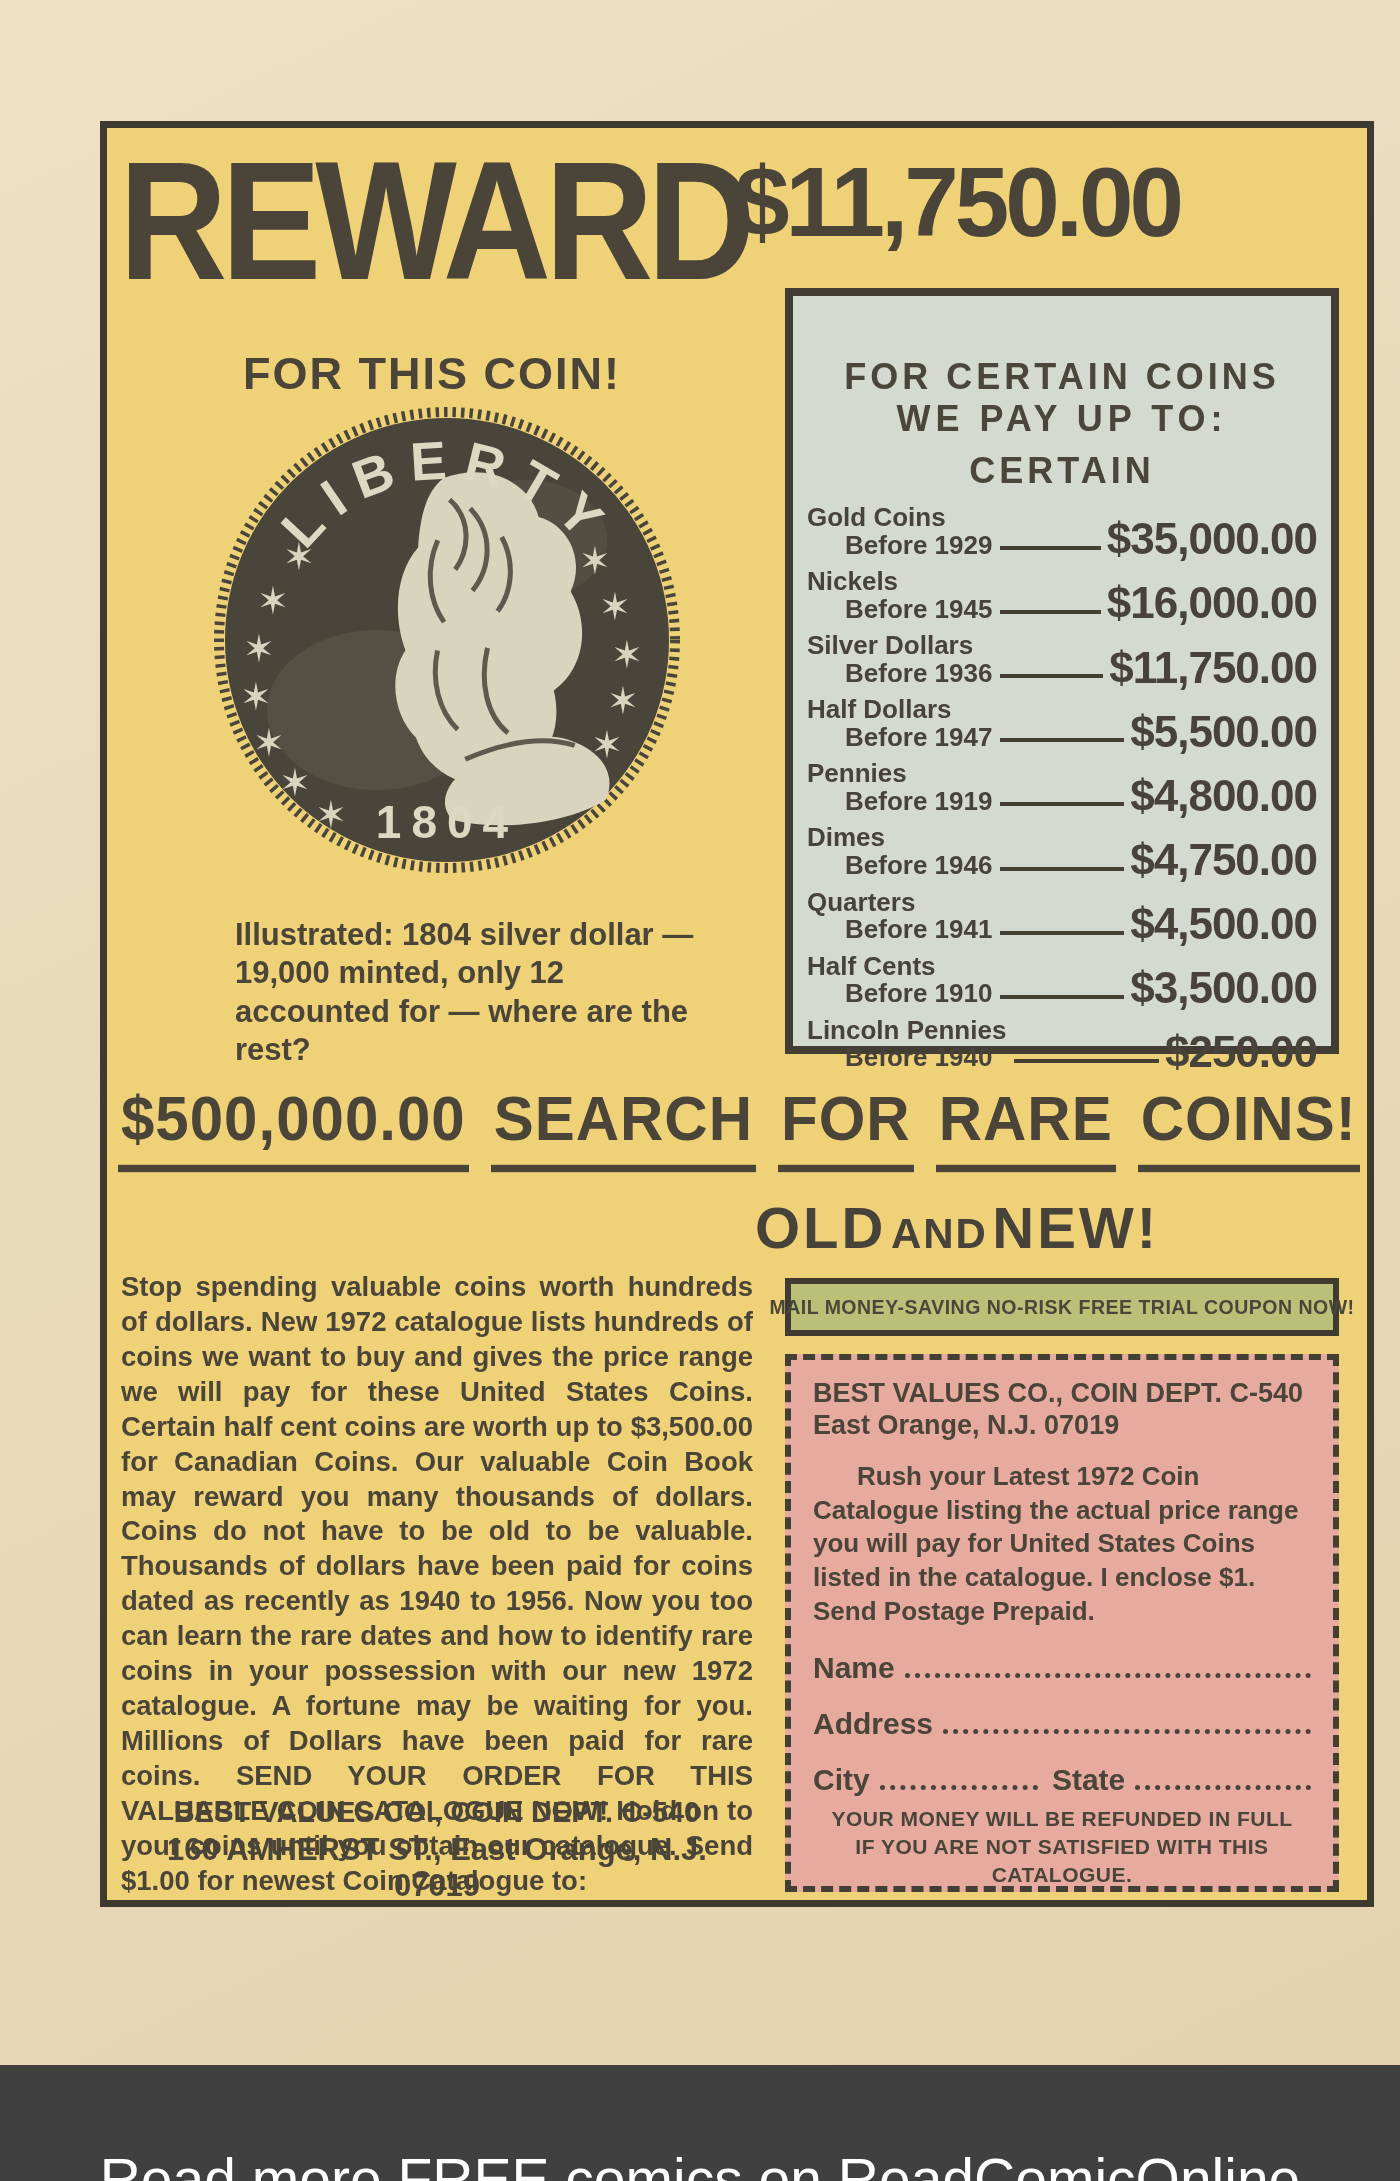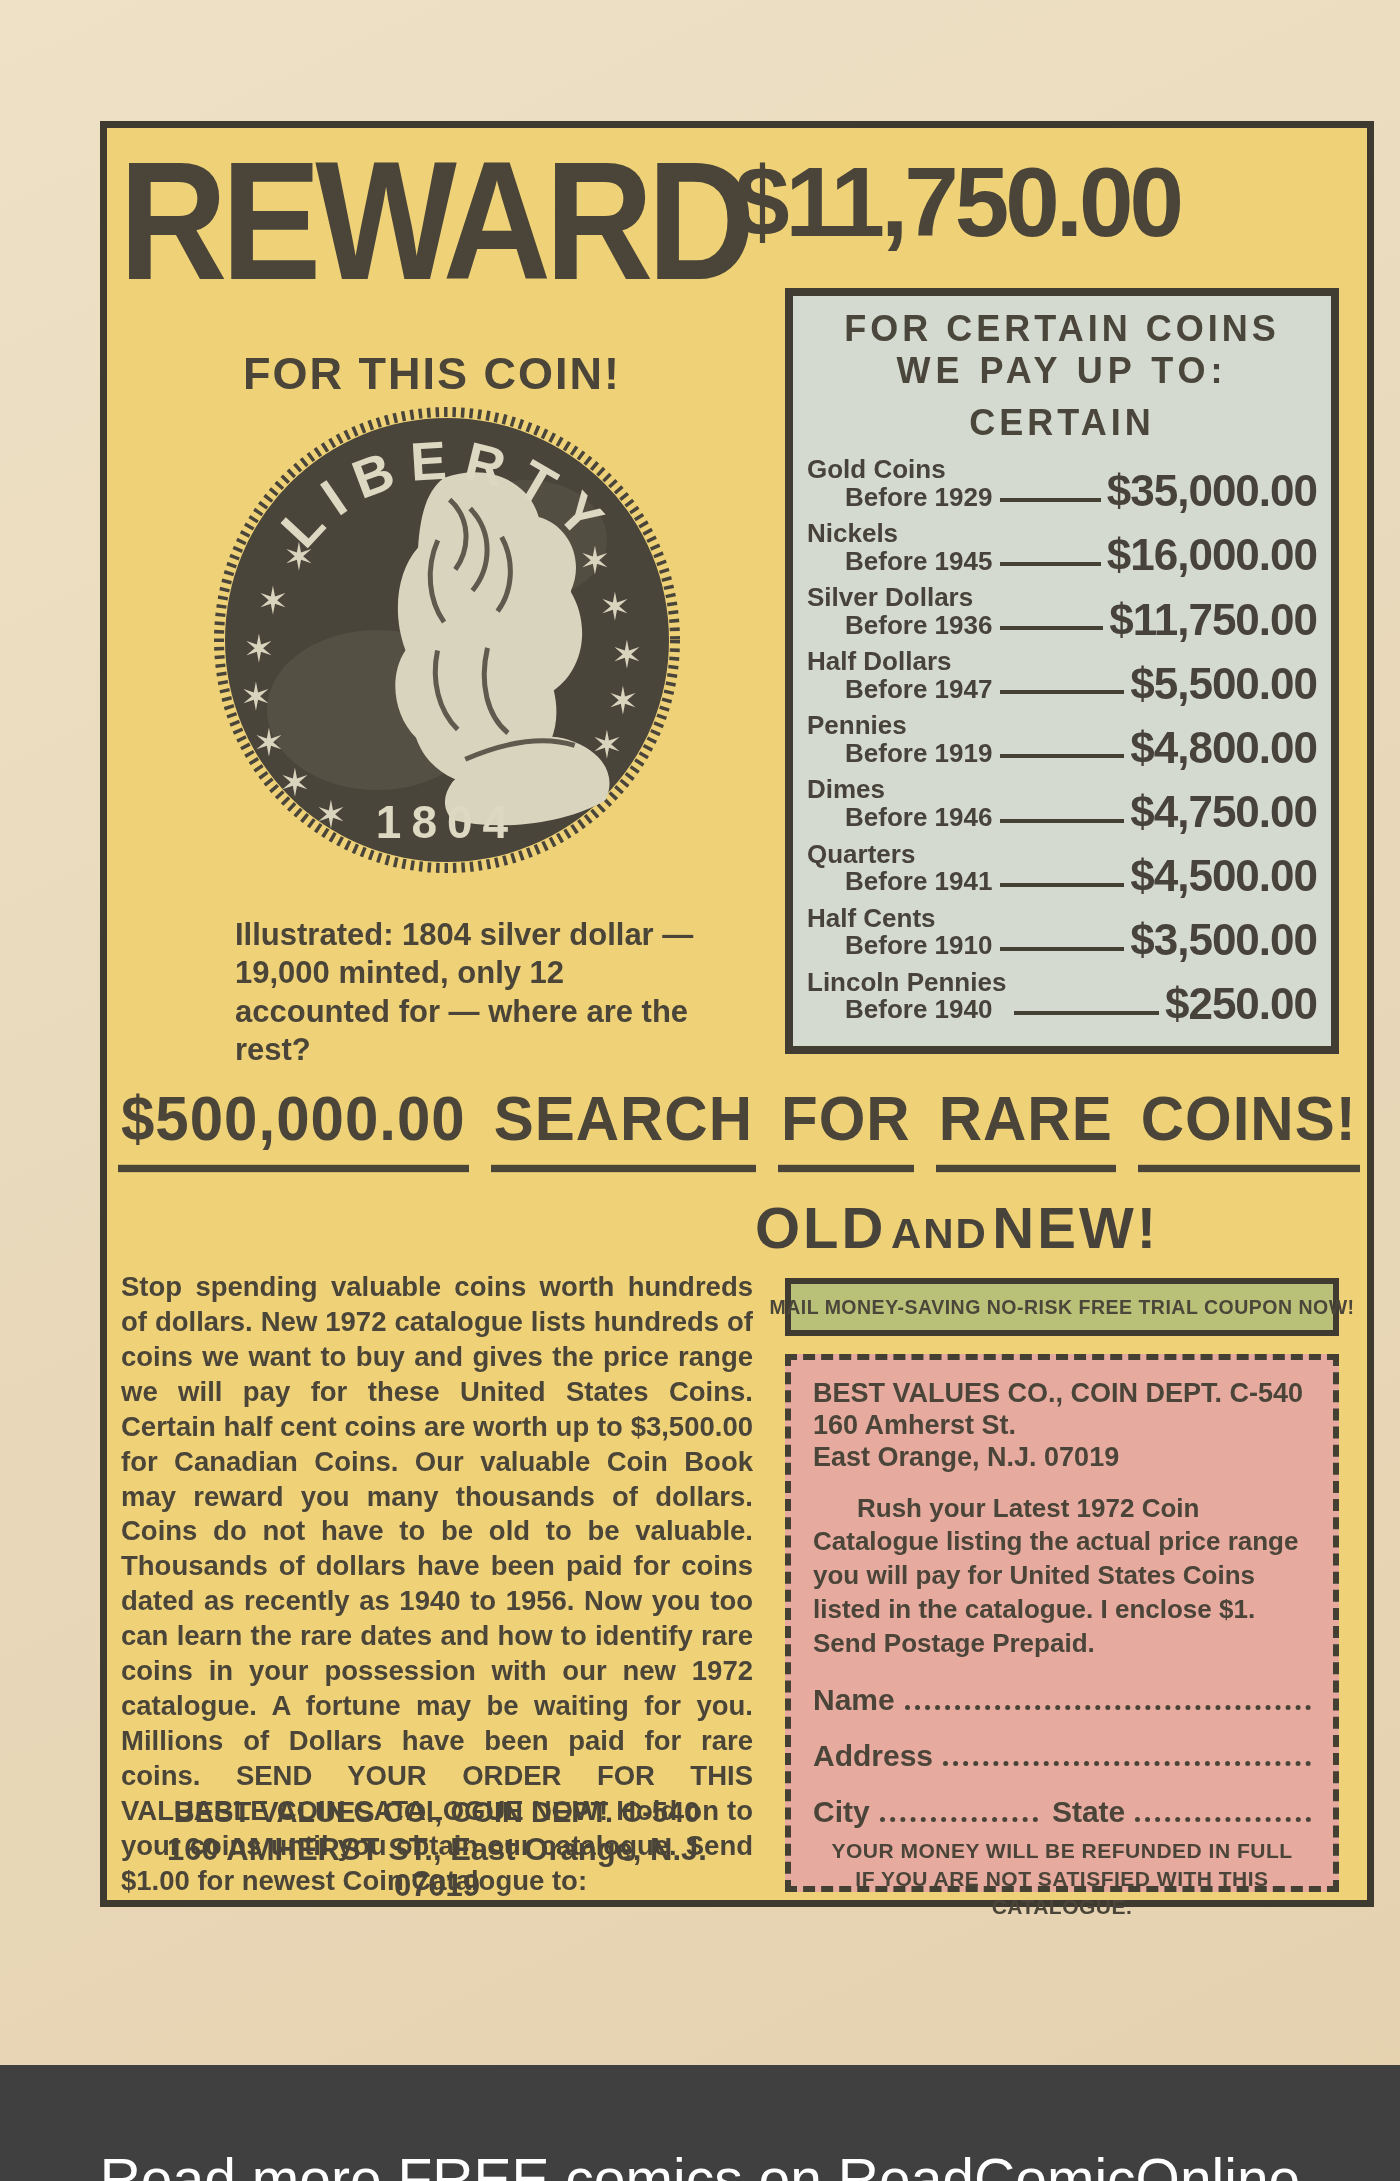--- a/index.html
+++ b/index.html
@@ -24,21 +24,21 @@
   }
   .subtitle { left:136px; top:220px; font-size:45px; font-weight:bold; letter-spacing:2px; color:#4a4538; }
   .coin-wrap { left:100px; top:272px; width:480px; height:480px; }
   .illustrated { left:128px; top:788px; width:474px; font-size:31px; font-weight:bold; line-height:1.24; color:#4a4538; }
 
   .price-table {
     left:678px; top:160px; width:554px; height:766px;
     background:#d4dacf; border:8px solid #413d33; padding:12px 14px 0 14px;
   }
   .pt-h { text-align:center; font-weight:bold; color:#4a463b; }
-  .pt-h1 { font-size:36px; letter-spacing:4px; }
+  .pt-h1 { font-size:36px; letter-spacing:4px;margin-top:48px; }
   .pt-h2 { font-size:36px; letter-spacing:5px; }
   .pt-h3 { font-size:36px; letter-spacing:4px; margin-top:10px; }
   .pt-rows { margin-top:12px; }
   .pt-row { display:flex; align-items:flex-end; margin-top:9px; }
   .pt-name { font-size:26px; font-weight:bold; line-height:1.06; white-space:nowrap; }
   .pt-before { font-size:26px; font-weight:bold; line-height:1.06; padding-left:38px; white-space:nowrap; }
   .pt-leader { flex:1; border-bottom:4px solid #454034; margin:0 6px 9px 8px; min-width:24px; }
   .pt-value { font-size:44px; font-weight:bold; letter-spacing:-1px; line-height:0.88; white-space:nowrap; }
 
   .search-head { left:0; top:956px; width:100%; text-align:center; white-space:nowrap; }
@@ -231,21 +231,20 @@
   <div class="addr">
     <div class="addr-1">BEST VALUES CO., COIN DEPT.  C-540</div>
     <div class="addr-2">160 AMHERST ST., East Orange, N.J. 07019</div>
   </div>
 
   <div class="banner">MAIL MONEY-SAVING NO-RISK FREE TRIAL COUPON NOW!</div>
 
   <div class="coupon">
     <div class="c-company">
       <div>BEST VALUES CO., COIN DEPT. C-540</div>
-      <div>160 Amherst St.</div>
       <div>East Orange, N.J. 07019</div>
     </div>
     <div class="c-body">Rush your Latest 1972 Coin Catalogue listing the actual price range you will pay for United States Coins listed in the catalogue. I enclose $1. Send Postage Prepaid.</div>
     <div class="c-field">
       <span>Name</span>
       <span class="c-dots"></span>
     </div>
     <div class="c-field">
       <span>Address</span>
       <span class="c-dots"></span>

